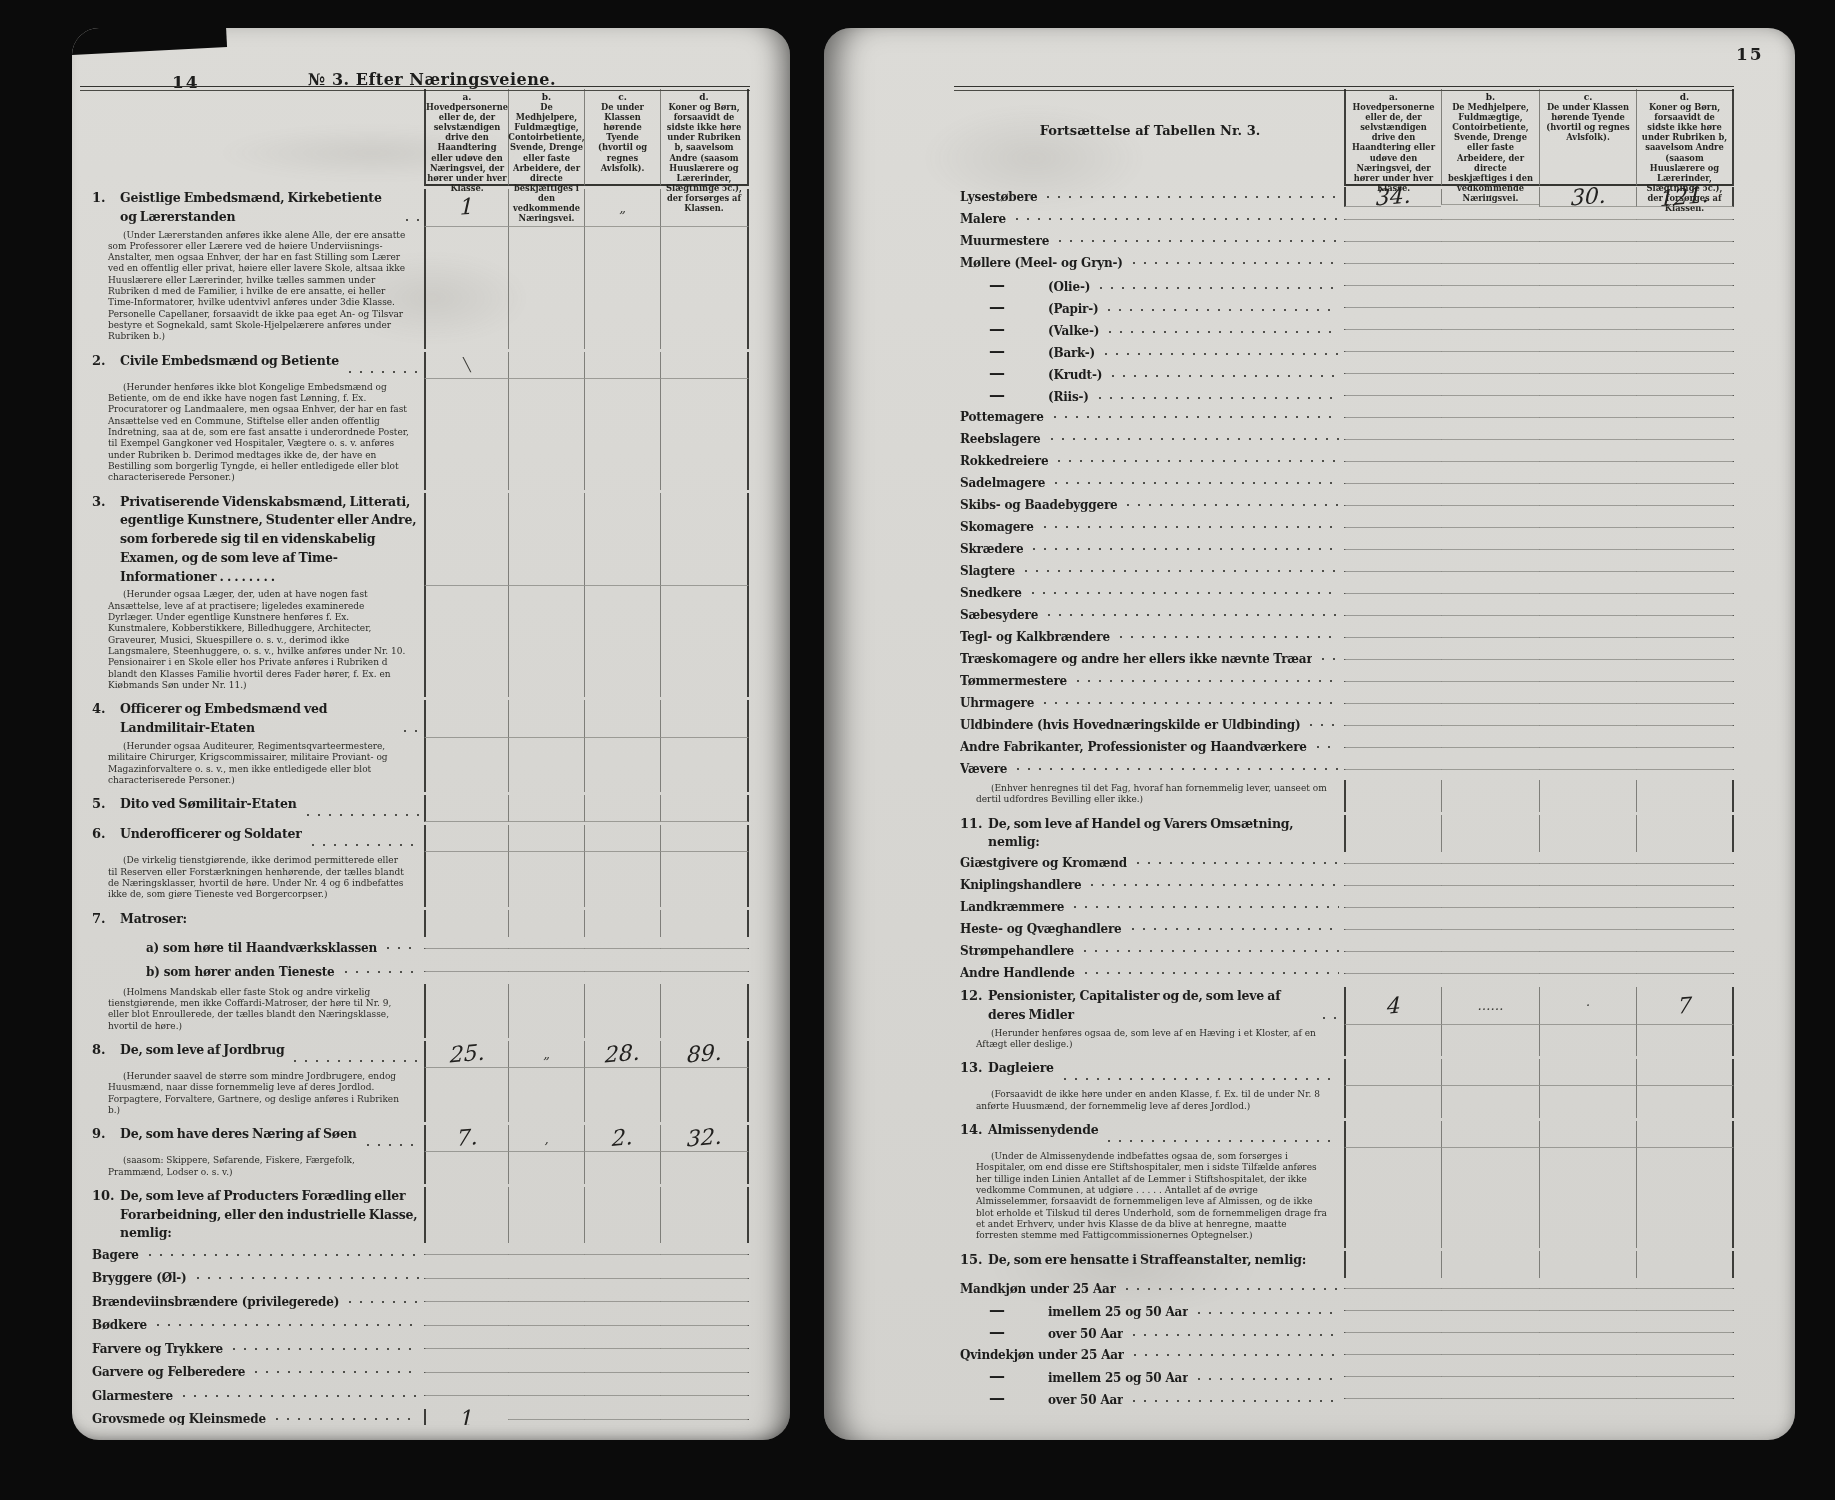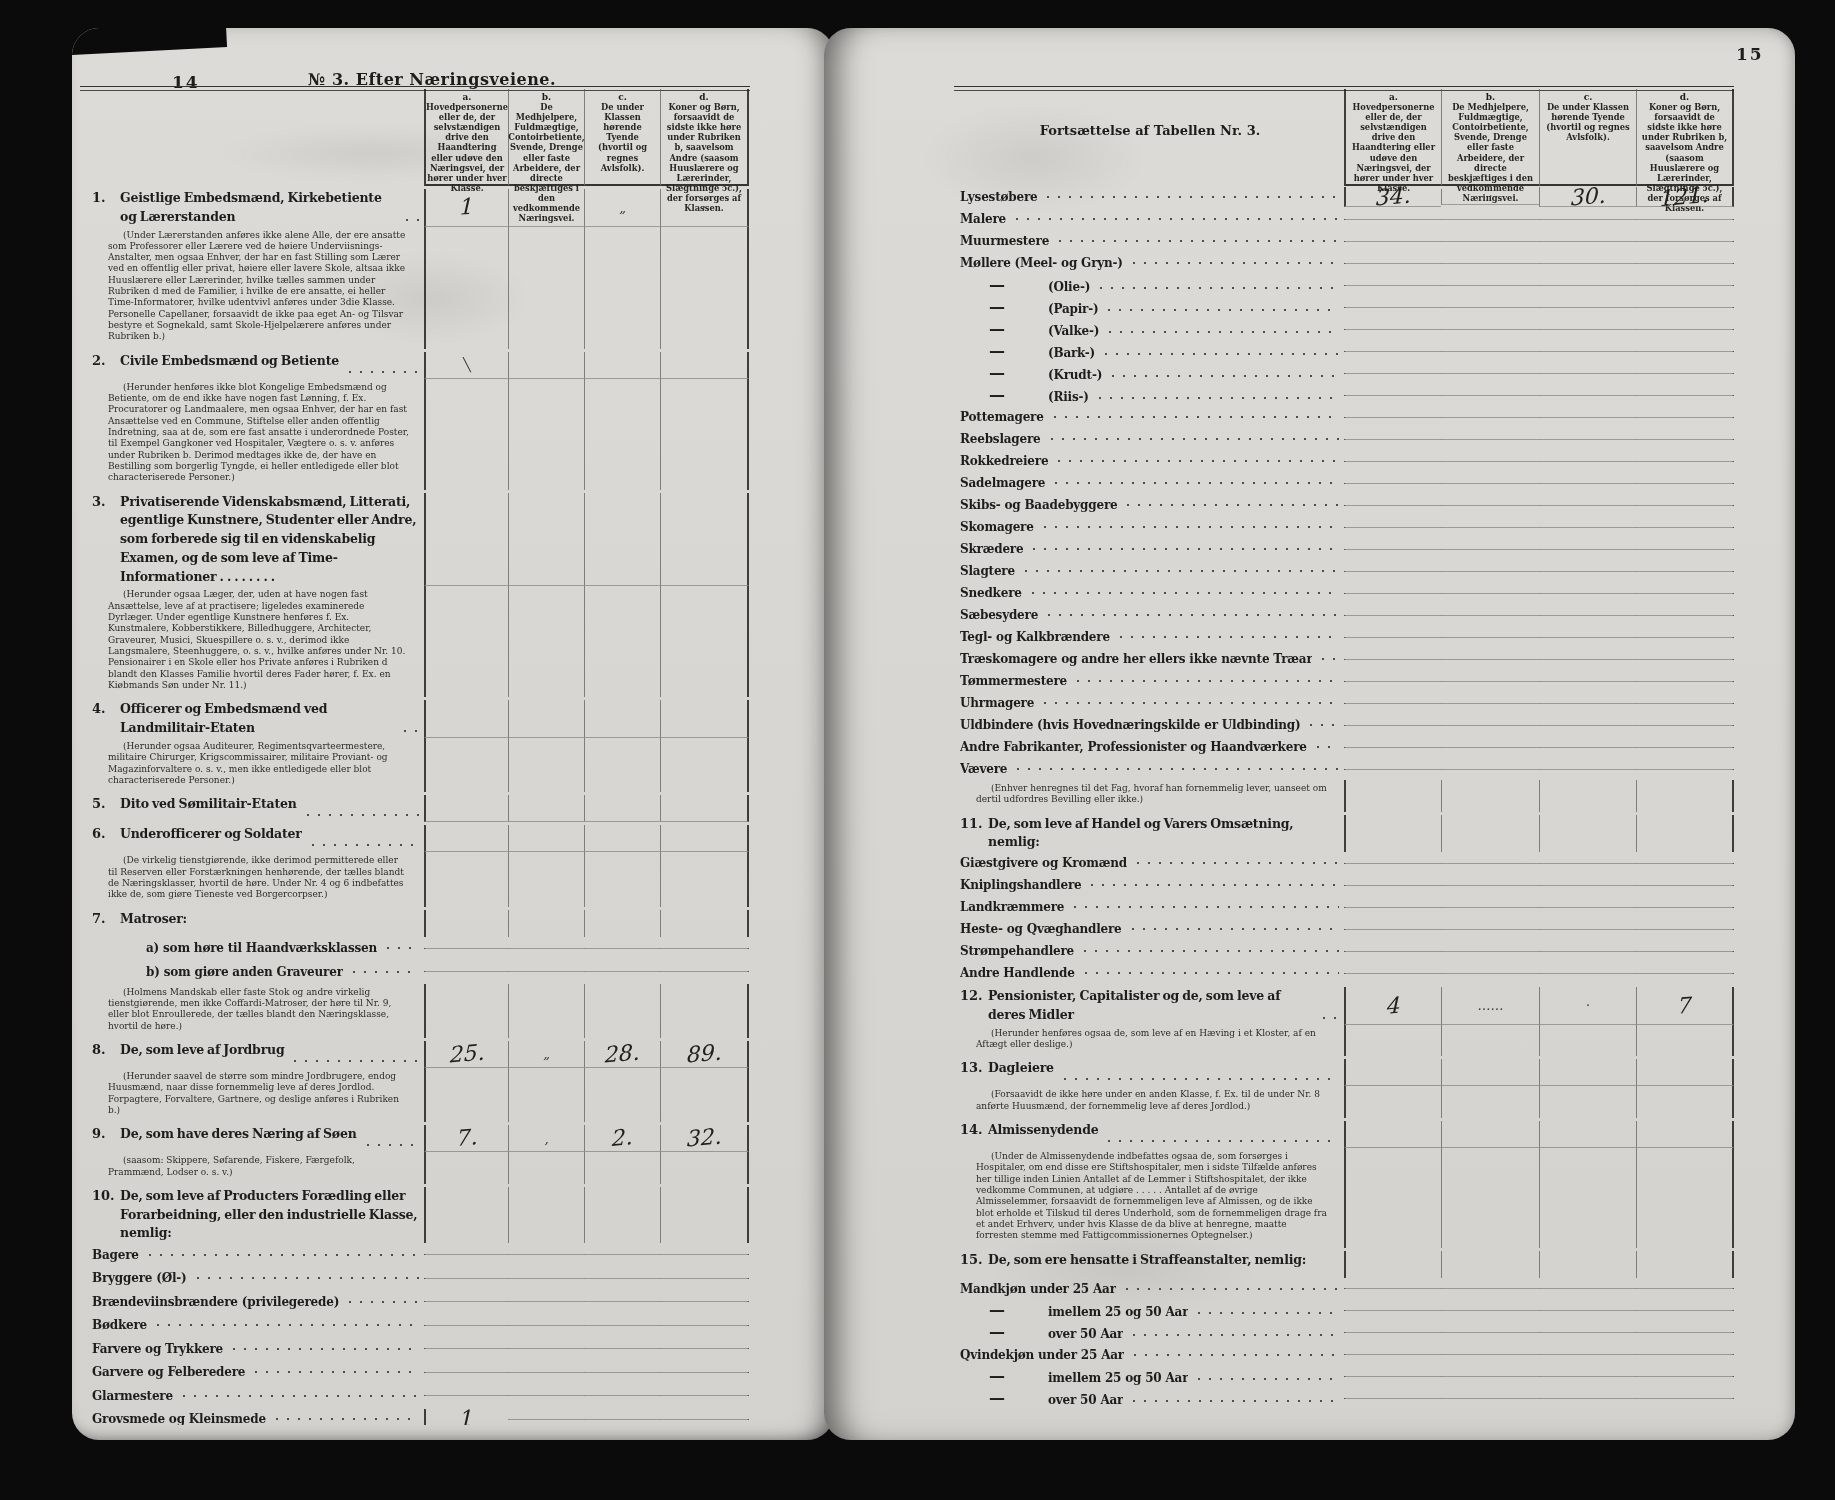--- a/index.html
+++ b/index.html
@@ -1,19 +1,19 @@
 <!DOCTYPE html>
 <html><head>
 <meta charset="utf-8">
 <style>
   html,body{margin:0;padding:0;background:#0b0b0b;}
   #stage{position:relative;width:1835px;height:1500px;background:#0b0b0b;overflow:hidden;
          font-family:"DejaVu Serif","Liberation Serif",serif;color:#1d1d1c;}
   .page{position:absolute;top:28px;height:1412px;background:linear-gradient(180deg,#dcdbd7 0%,#d8d7d3 40%,#d3d2ce 100%);overflow:hidden;border-radius:27px;}
-  #pgL{left:72px;width:718px;box-shadow:inset -20px 0 26px -12px rgba(0,0,0,.5), inset 0 -8px 14px -8px rgba(0,0,0,.35);padding-left:44px;}
+  #pgL{left:72px;width:718px;box-shadow:inset -20px 0 26px -12px rgba(0,0,0,.5), inset 0 -8px 14px -8px rgba(0,0,0,.35);}
   #pgR{left:824px;width:971px;box-shadow:inset 26px 0 32px -14px rgba(0,0,0,.55), inset -10px 0 16px -10px rgba(0,0,0,.35);}
   .corner-tl{position:absolute;left:-36px;top:-22px;width:190px;height:46px;background:#0b0b0b;transform:rotate(-3deg);}
   .smudge{position:absolute;border-radius:50%;filter:blur(6px);opacity:.10;background:radial-gradient(closest-side,#55524c,transparent 75%);}
   .pageno{position:absolute;font-size:17px;font-weight:bold;letter-spacing:2px;}
   .ptitle{position:absolute;font-size:16px;font-weight:bold;letter-spacing:.5px;text-align:center;}
   .toprule{position:absolute;height:3px;border-top:1px solid #33332f;border-bottom:1px solid #4a4a45;}
   .caption{position:absolute;font-size:13px;font-weight:bold;text-align:center;}
 
   .tbl{position:absolute;display:flex;flex-direction:column;overflow:hidden;}
   .trow{display:flex;flex:none;position:relative;align-items:stretch;}
@@ -211,21 +211,21 @@
               <span class="txt">a) som høre til Haandværksklassen</span>
               <span class="ldr"></span>
             </div>
             <div class="cell a ruled"></div>
             <div class="cell b ruled"></div>
             <div class="cell c ruled"></div>
             <div class="cell d ruled"></div>
           </div>
           <div class="trow r-sub ind">
             <div class="lbl">
-              <span class="txt">b) som giøre anden Graveurer</span>
+              <span class="txt">b) som hører anden Tieneste</span>
               <span class="ldr"></span>
             </div>
             <div class="cell a ruled"></div>
             <div class="cell b ruled"></div>
             <div class="cell c ruled"></div>
             <div class="cell d ruled"></div>
           </div>
           <div class="trow r-note">
             <div class="lbl">(Holmens Mandskab eller faste Stok og andre virkelig tienstgiørende, men ikke Coffardi-Matroser, der høre til Nr. 9, eller blot Enroullerede, der tælles blandt den Næringsklasse, hvortil de høre.)</div>
             <div class="cell a"></div>

